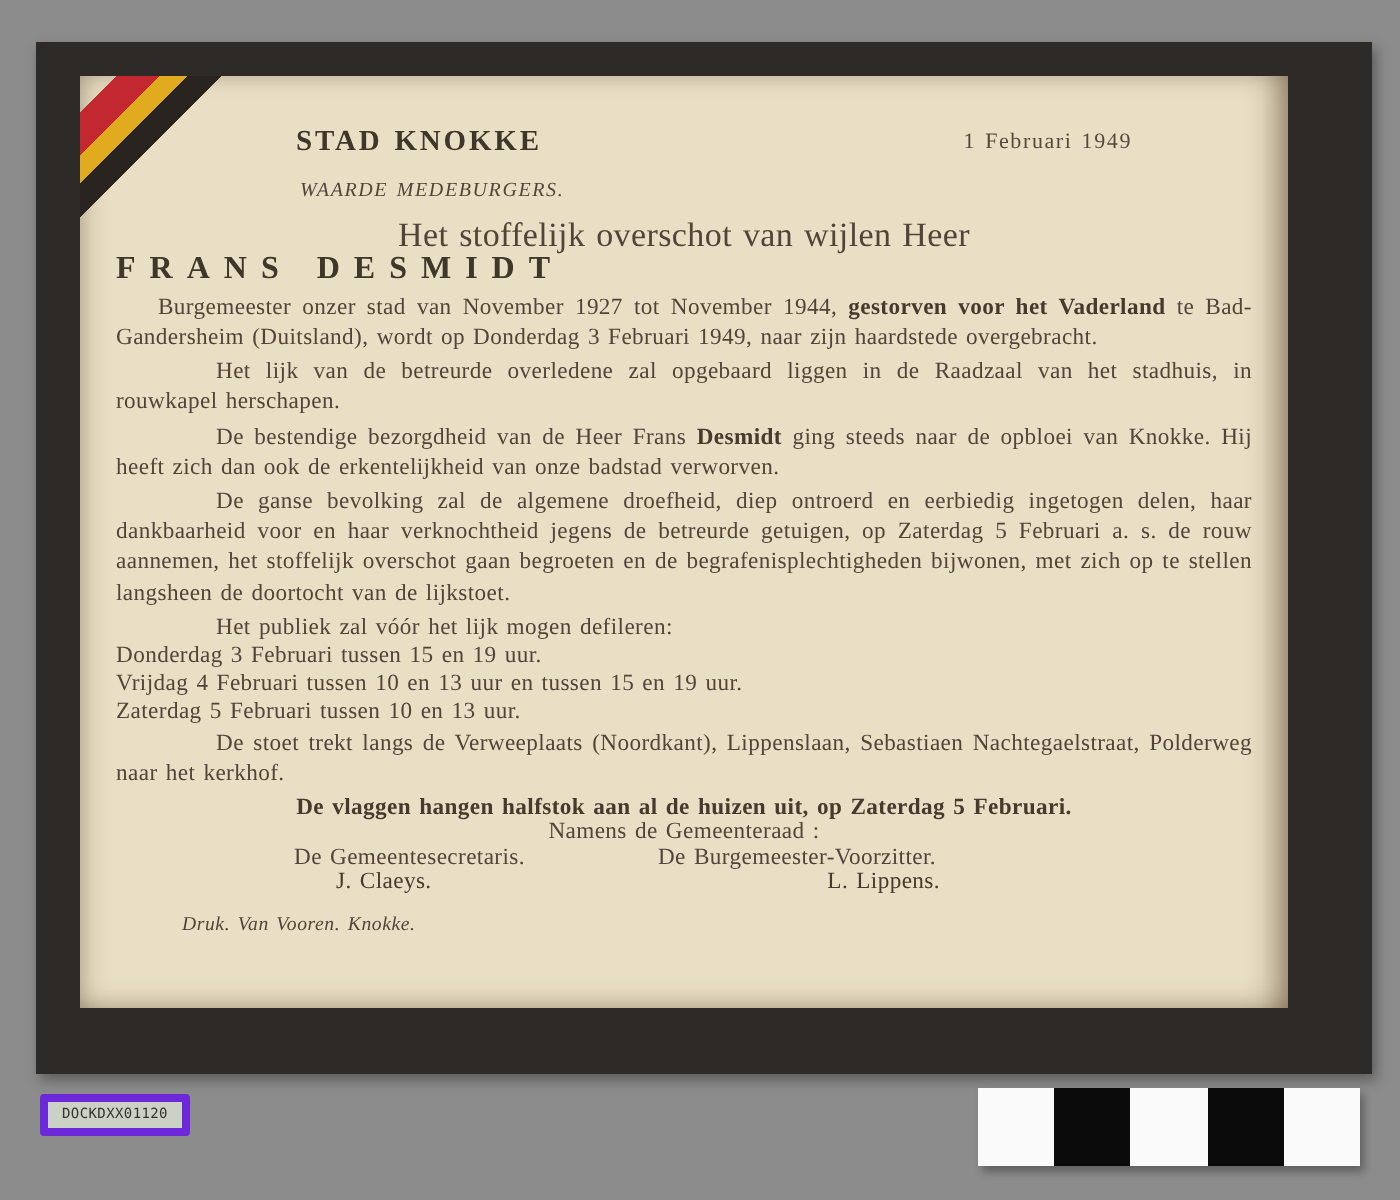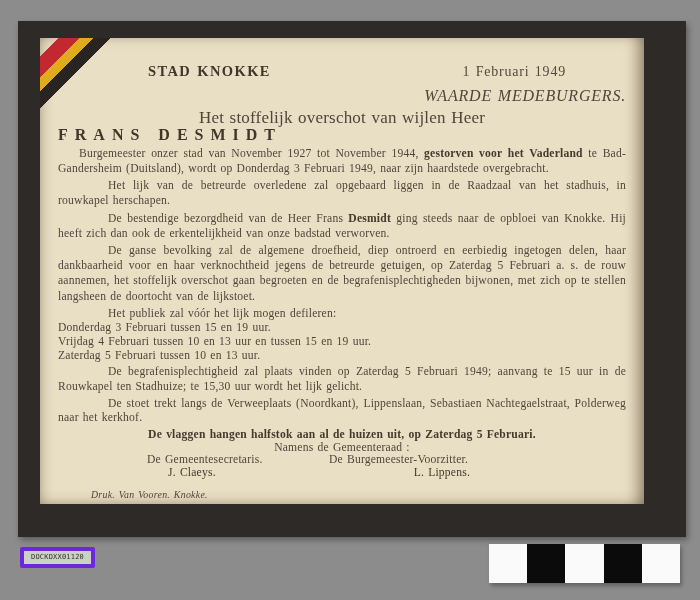--- a/index.html
+++ b/index.html
@@ -33,22 +33,22 @@
       rgba(0,0,0,0) 50px);
   }
   .content{
     position:absolute;left:0;top:0;right:0;bottom:0;
     padding:26px 18px 0 18px;
     font-size:11.6px;line-height:15.2px;letter-spacing:0.2px;word-spacing:1px;
   }
   .masthead{display:flex;justify-content:space-between;align-items:flex-start;
     padding-left:90px;padding-right:60px;gap:32px;}
   .city{font-weight:bold;font-size:14.5px;letter-spacing:1.4px;color:#40372b;}
-  .docdate{font-size:14px;letter-spacing:0.8px;color:#55493c;}
-  .salutation{margin-top:9px;padding-left:92px;font-style:italic;font-size:16px;letter-spacing:0.8px;text-align:right;}
+  .docdate{font-size:11px;letter-spacing:0.8px;color:#55493c;}
+  .salutation{margin-top:9px;padding-left:92px;font-style:italic;font-size:10px;letter-spacing:0.8px;}
   .intro{margin-top:7px;text-align:center;font-size:17px;}
   .deceased{margin-top:1px;font-weight:bold;font-size:16px;
     letter-spacing:7px;color:#40372b;}
   .para{margin:2px 0 0 0;text-align:justify;text-indent:50px;}
   .para.first{text-indent:21px;margin-top:4px;}
   .para b,.flags,.signame{color:#443a2d;}
   .sched{line-height:14px;}
   .para5{line-height:14.8px;}
   .flags{margin-top:3px;text-align:center;font-weight:bold;line-height:12.5px;}
   .namens{text-align:center;line-height:12.5px;}
@@ -94,21 +94,20 @@
       <p class="para"><span>De bestendige bezorgdheid van de Heer Frans </span><b>Desmidt</b><span> ging steeds naar de opbloei van Knokke. Hij heeft zich dan ook de erkentelijkheid van onze badstad verworven.</span></p>
 
       <p class="para">De ganse bevolking zal de algemene droefheid, diep ontroerd en eerbiedig ingetogen delen, haar dankbaarheid voor en haar verknochtheid jegens de betreurde getuigen, op Zaterdag 5 Februari a. s. de rouw aannemen, het stoffelijk overschot gaan begroeten en de begrafenisplechtigheden bijwonen, met zich op te stellen langsheen de doortocht van de lijkstoet.</p>
 
       <p class="para">Het publiek zal vóór het lijk mogen defileren:</p>
 
       <div class="sched">Donderdag 3 Februari tussen 15 en 19 uur.</div>
       <div class="sched">Vrijdag 4 Februari tussen 10 en 13 uur en tussen 15 en 19 uur.</div>
       <div class="sched">Zaterdag 5 Februari tussen 10 en 13 uur.</div>
 
-      <p class="para para5">De begrafenisplechtigheid zal plaats vinden op Zaterdag 5 Februari 1949; aanvang te 15 uur in de Rouwkapel ten Stadhuize; te 15,30 uur wordt het lijk gelicht.</p>
 
       <p class="para para5">De stoet trekt langs de Verweeplaats (Noordkant), Lippenslaan, Sebastiaen Nachtegaelstraat, Polderweg naar het kerkhof.</p>
 
       <div class="flags">De vlaggen hangen halfstok aan al de huizen uit, op Zaterdag 5 Februari.</div>
 
       <div class="namens">Namens de Gemeenteraad :</div>
 
       <div class="sigrow">
         <span>De Gemeentesecretaris.</span>
         <span>De Burgemeester-Voorzitter.</span>

